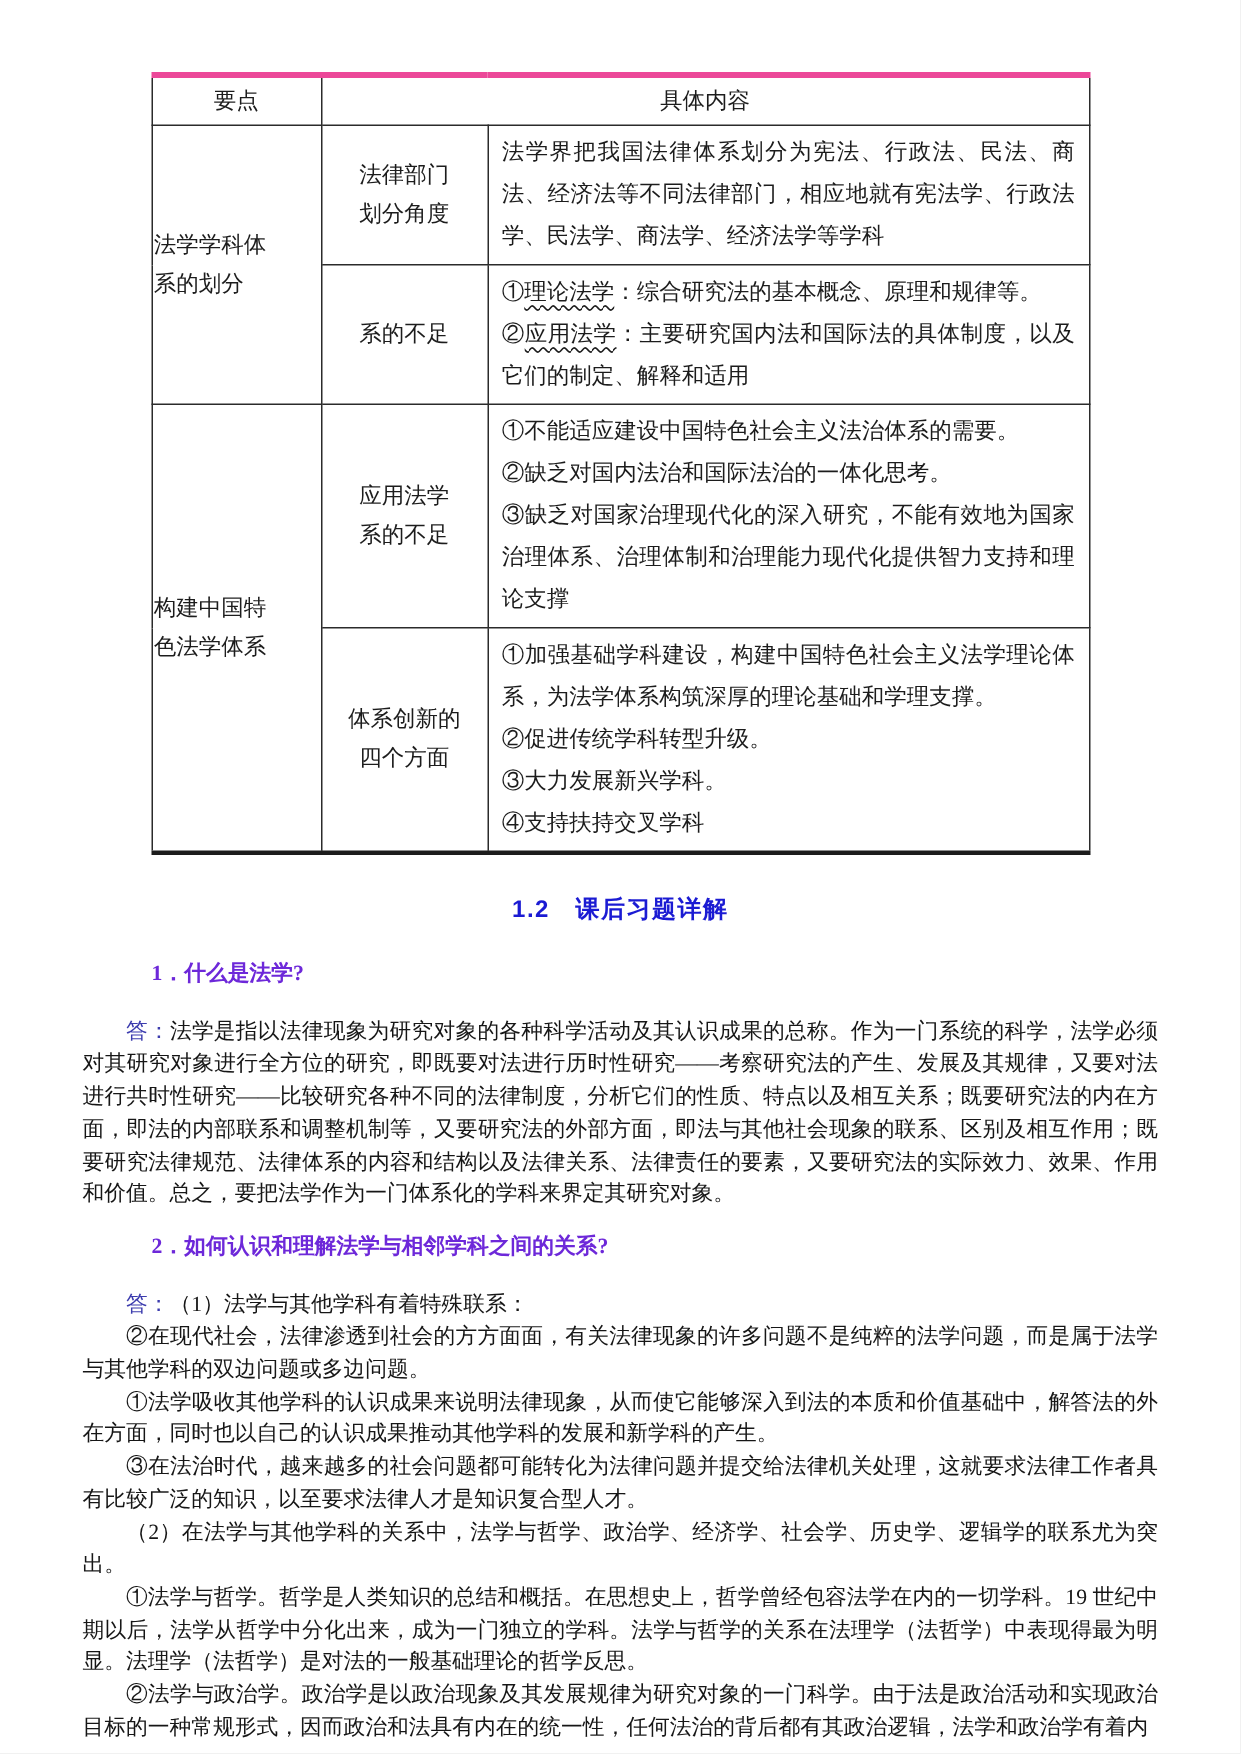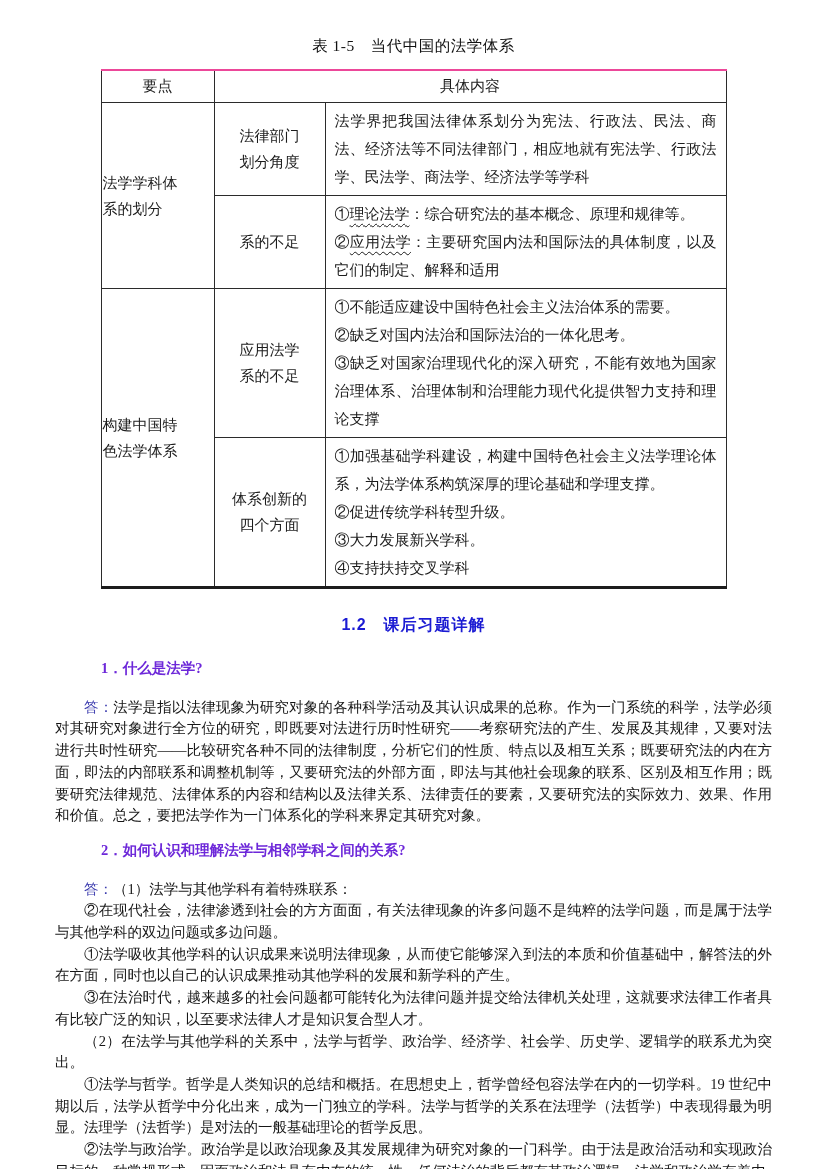--- a/index.html
+++ b/index.html
@@ -8,21 +8,21 @@
     box-sizing:border-box;padding:36px 55px 0 55px;
     font-family:"Liberation Serif","DejaVu Serif",serif;color:#1a1a1a;
     position:relative;overflow:hidden;
   }
   .table-title{
     text-align:center;font-size:15.5px;color:#111;letter-spacing:.5px;
   }
   table.law-table{
     border-collapse:collapse;table-layout:fixed;width:625px;
     margin:12px auto 0 auto;
-    border-top:2px solid #ec4899;border-bottom:3px solid #1c1c1c;
+    border-top:4px solid #ec4899;border-bottom:3px solid #1c1c1c;
     border-left:none;border-right:none;
     font-size:15px;
   }
   table.law-table td{
     border:1px solid #2b2b2b;vertical-align:middle;color:#1c1c1c;
   }
   td.c-label{border-left:none;text-align:left;white-space:pre-line;line-height:26px;}
   td.c-aspect{text-align:center;white-space:pre-line;line-height:26px;margin-top:12px;}
   td.c-content{border-right:none;text-align:justify;padding:4px 9px;line-height:28px;margin-top:12px;}
   td.c-head{text-align:center;height:29px;}
@@ -39,21 +39,20 @@
   .question{color:#6d28d9;text-indent:2em;margin:17px;font-weight:bold;}
   .question.q2{margin-top:13px;}
   p.para{margin:0;text-indent:2em;}
   .answer-label{color:#3c3cae;}
 </style>
 </head>
 <body>
 
 <div class="page">
 
-  <div class="table-title">表 1-5　当代中国的法学体系</div>
 
   <table class="law-table">
     <colgroup>
       <col style="width:113px">
       <col style="width:111px">
       <col style="width:401px">
     </colgroup>
     <tbody>
       <tr>
         <td class="c-head c-head-first">要点</td>

